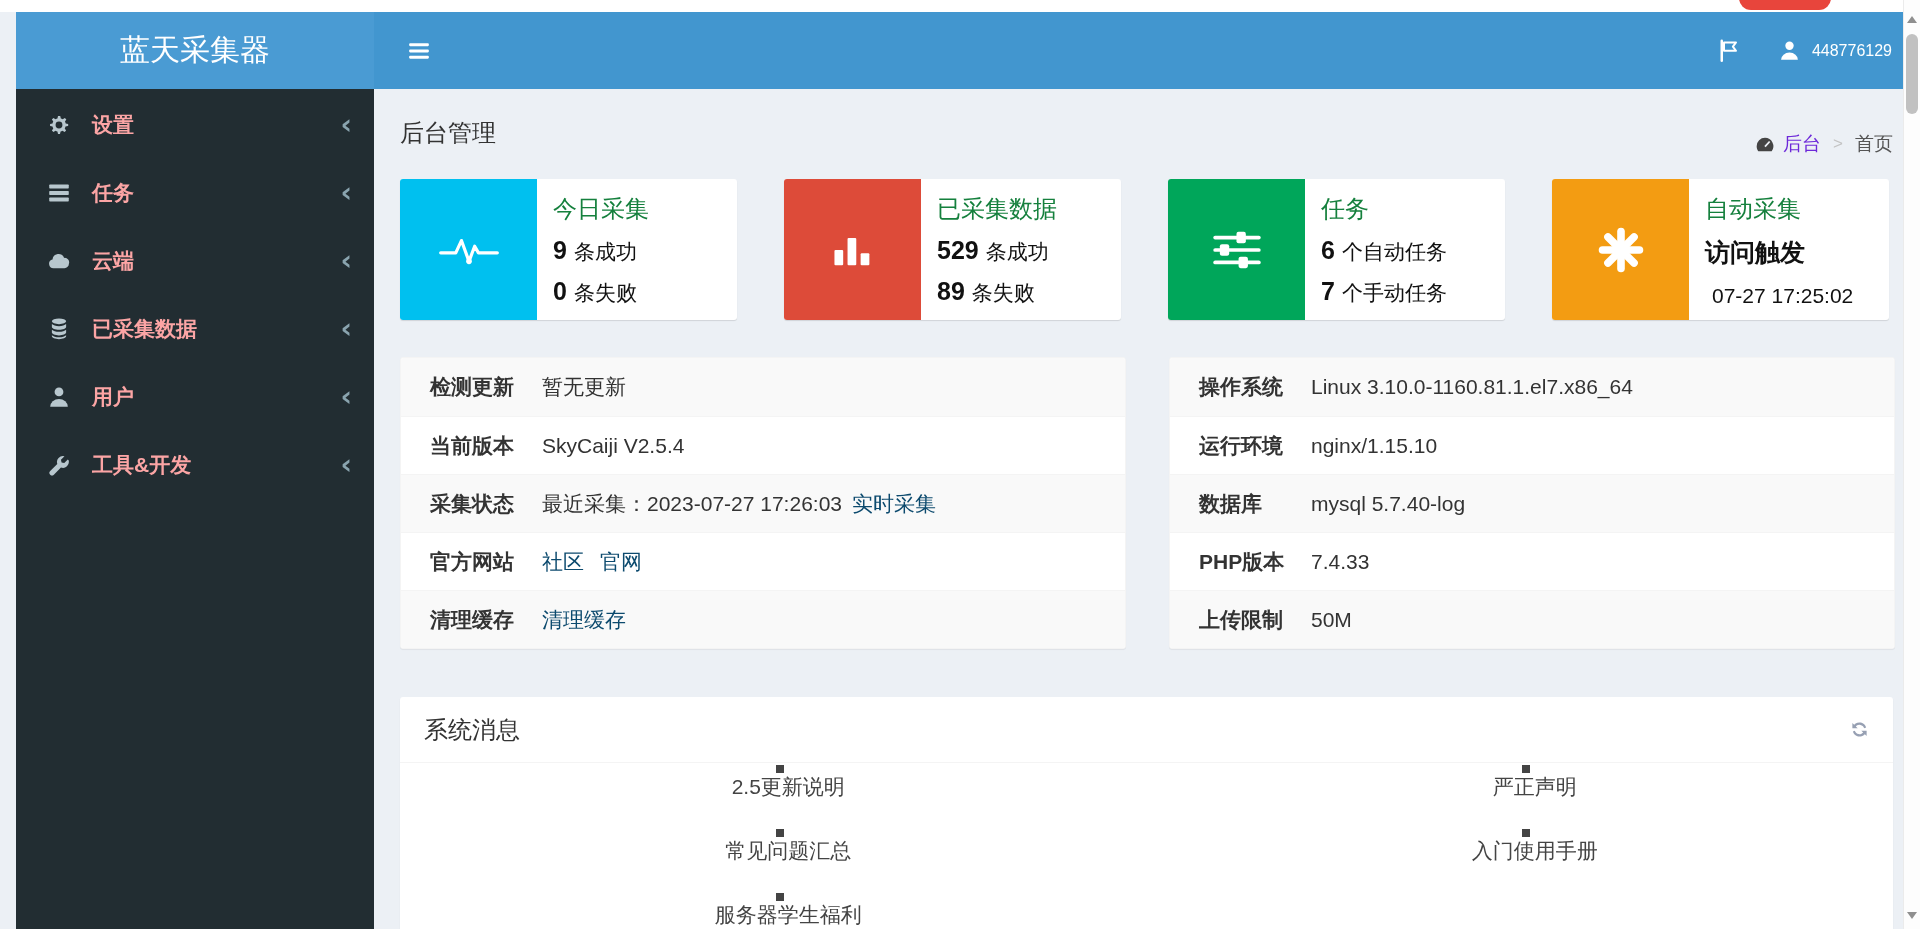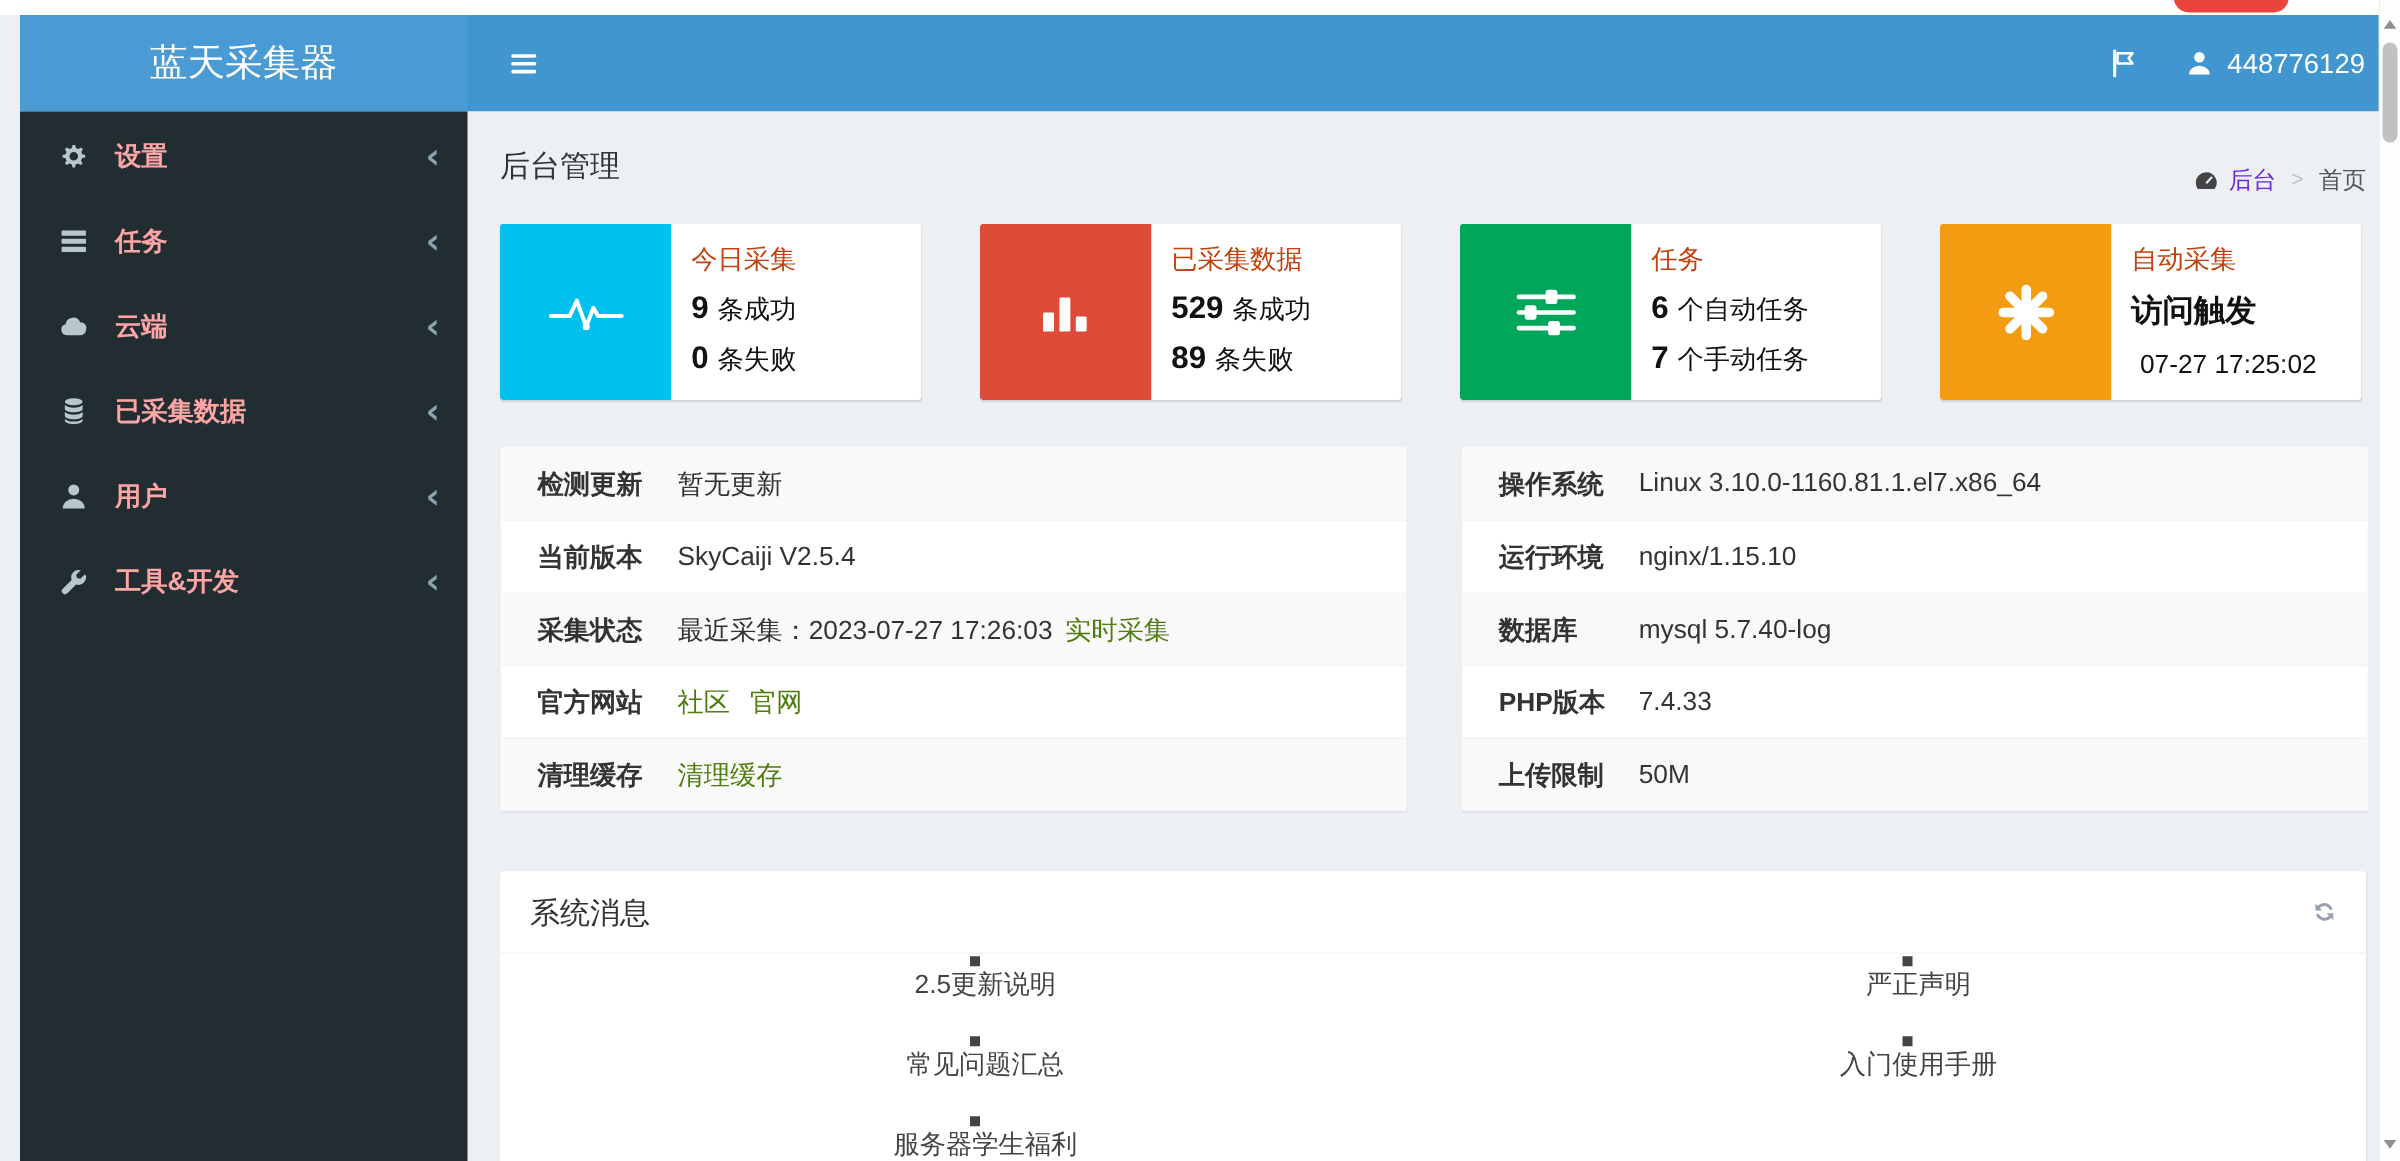--- a/index.html
+++ b/index.html
@@ -19,21 +19,21 @@
   
   .app { position: absolute; top: 12px; left: 16px; width: 1920px; height: 917px; }
 
   
   .navbar { position: absolute; top: 0; left: 0; width: 100%; height: 77px; background: #4296cf; display: flex; align-items: stretch; z-index: 10; }
   .logo { width: 358px; background: #4a9bd3; color: #fff; font-size: 30px; display: flex; align-items: center; justify-content: center; cursor: pointer; flex: none; }
   .hamburger { width: 80px; display: flex; align-items: center; padding-left: 34px; cursor: pointer; }
   .nav-right { margin-left: auto; display: flex; align-items: center; padding-right: 44px; }
   .flag-btn { color: #fff; display: flex; align-items: center; cursor: pointer; margin-right: 40px; }
   .user-menu { display: flex; align-items: center; color: #fff; cursor: pointer; }
-  .user-menu .uname { font-size: 22px; margin-left: 12px; }
+  .user-menu .uname { font-size: 16px; margin-left: 12px; }
 
   
   .sidebar { position: absolute; top: 77px; left: 0; width: 358px; height: 840px; background: #222d32; z-index: 5; }
   .menu { padding-top: 2px; }
   .menu-item { display: flex; align-items: center; height: 68px; padding: 0 22px 0 28px; color: #fca5a5; font-size: 21px; cursor: pointer; border-left: 4px solid transparent; font-weight: bold; }
   .mi-icon { width: 32px; display: flex; align-items: center; color: #b8c7ce; flex: none; }
   .mi-icon svg { width: 22px; height: 22px; }
   .mi-label { margin-left: 12px; flex: 1; }
   .chev { color: #8aa4af; font-size: 28px; line-height: 1; font-family: "DejaVu Sans", sans-serif; }
   .chev::before { content: "\2039"; }
@@ -46,33 +46,33 @@
   .bc-icon { display: flex; align-items: center; margin-right: 8px; color: #444; }
   .bc-home { color: #6d28d9; }
   .bc-sep { color: #c3c3c3; margin: 0 12px; font-size: 17px; }
   .bc-cur { color: #555; }
 
   
   .info-boxes { display: flex; gap: 47px; margin: 2px 26px 0 26px; }
   .info-box { width: 337px; height: 141px; background: #fff; border-radius: 3px; box-shadow: 0 1px 1px rgba(0,0,0,.12); display: flex; overflow: hidden; flex: none; }
   .ib-icon { width: 137px; flex: none; display: flex; align-items: center; justify-content: center; color: #fff; }
   .ib-content { padding: 14px 8px 0 16px; overflow: hidden; }
-  .ib-title { font-size: 21px; color: #c2410c; white-space: nowrap; }
+  .ib-title { font-size: 24px; color: #15803d; white-space: nowrap; }
   .ib-line { margin-top: 11px; font-size: 21px; color: #111; white-space: nowrap; }
   .ib-line b { font-size: 25px; font-weight: 700; margin-right: 7px; }
 
   
   .tables-row { display: flex; gap: 43px; margin: 37px 26px 0 26px; }
   .tbl { width: 726px; background: #fff; border: 1px solid #f4f4f4; border-radius: 3px; box-shadow: 0 1px 1px rgba(0,0,0,.06); overflow: hidden; flex: none; }
   .trow { display: flex; align-items: center; height: 58px; border-top: 1px solid #f4f4f4; font-size: 21px; color: #333; }
   .trow:first-child { border-top: none; }
   .trow:nth-child(odd) { background: #f9f9f9; }
   .trow .lbl { width: 141px; padding-left: 29px; font-weight: 700; flex: none; }
   .trow .val { display: flex; align-items: center; white-space: nowrap; }
-  .trow a { color: #4d7c0f; }
+  .trow a { color: #0c4a6e; }
   .val .gap { margin-left: 10px; }
   .val .gap2 { margin-left: 16px; }
 
   
   .panel { margin: 48px 26px 0 26px; width: 1493px; background: #fff; border-radius: 3px; box-shadow: 0 1px 1px rgba(0,0,0,.12); }
   .panel-header { height: 66px; display: flex; align-items: center; padding: 0 24px; border-bottom: 1px solid #f4f4f4; }
   .panel-title { font-size: 24px; color: #333; }
   .refresh-btn { margin-left: auto; color: #97a0b3; display: flex; align-items: center; cursor: pointer; }
   .panel-body { padding: 2px 0 30px 0; }
   .msg-cols { display: flex; }

